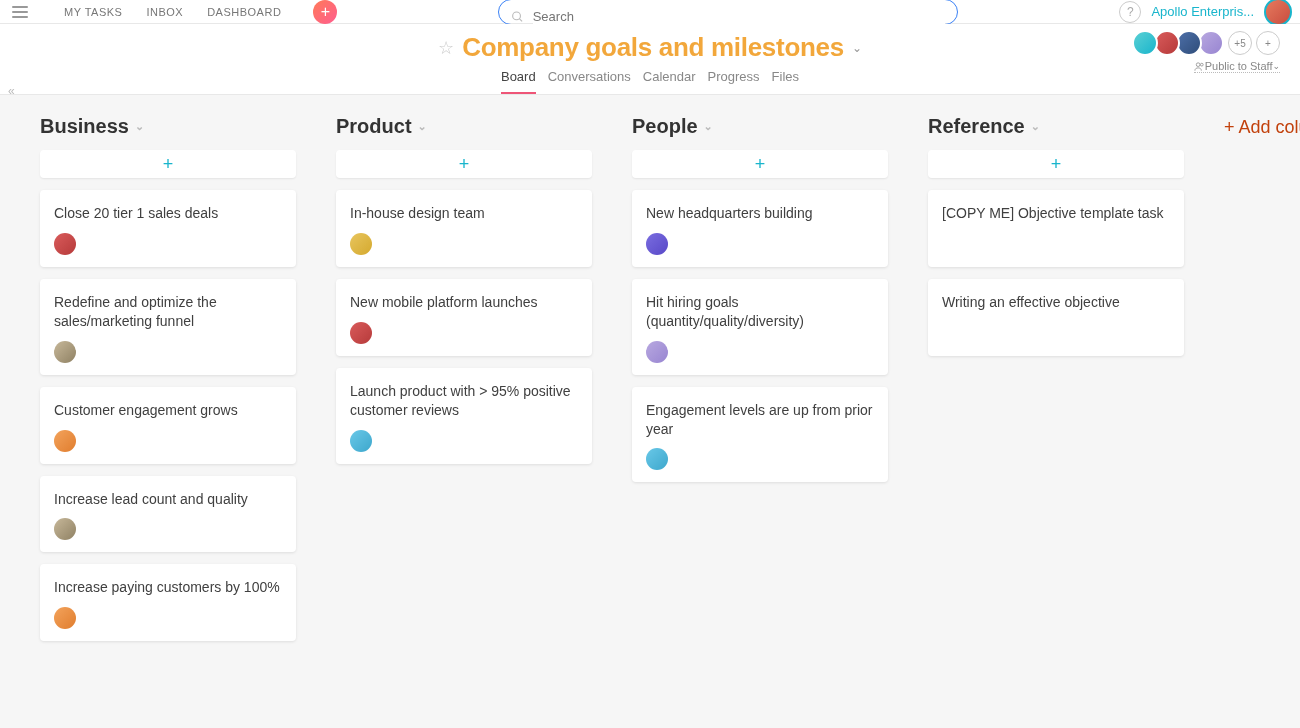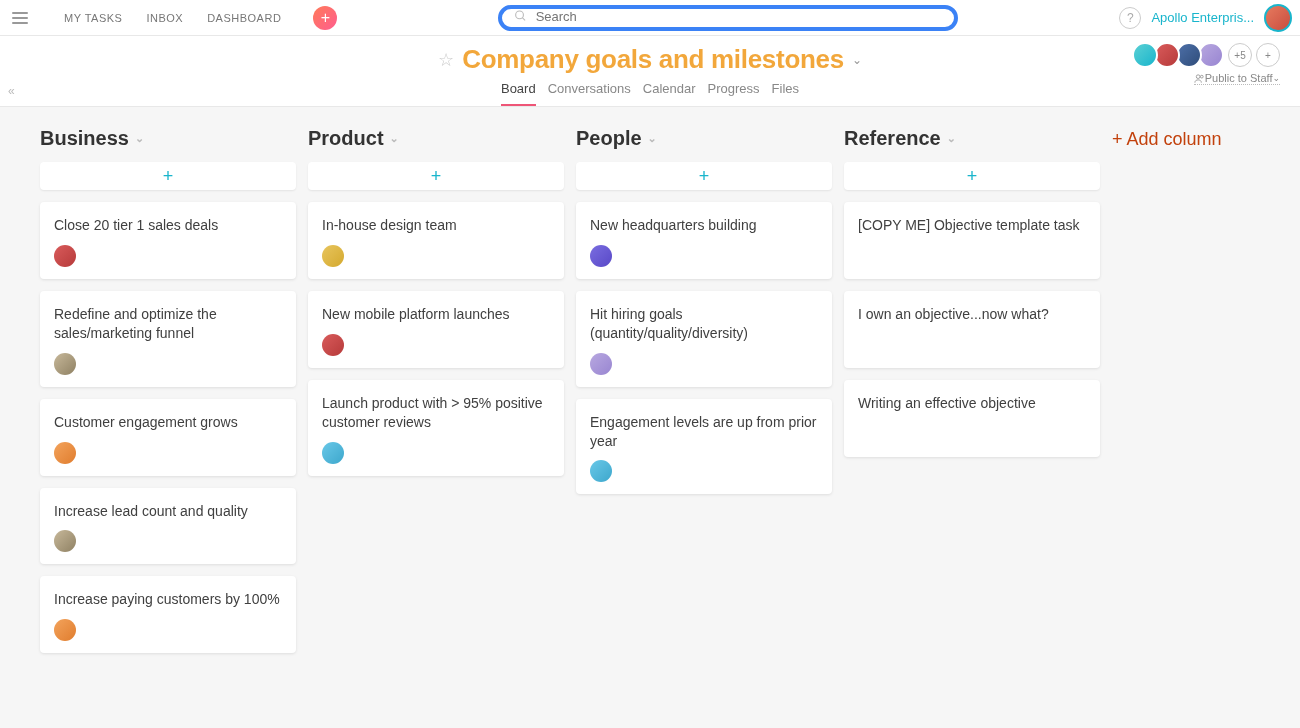--- a/index.html
+++ b/index.html
@@ -1,26 +1,26 @@
 <!DOCTYPE html>
 <html><head>
 <meta charset="utf-8">
 <style>
   * { box-sizing: border-box; margin: 0; padding: 0; font-family: -apple-system, BlinkMacSystemFont, "Segoe UI", Helvetica, Arial, sans-serif; }
   body { background: #f6f6f6; color: #333; font-size: 14px; overflow-x: hidden; }
   
   
-  .topbar { height: 36px; background: #fff; border-bottom: 1px solid #e8e8e8; display: flex; align-items: center; padding: 0 8px; }
+  .topbar { height: 24px; background: #fff; border-bottom: 1px solid #e8e8e8; display: flex; align-items: center; padding: 0 8px; }
   .hamburger { width: 24px; height: 24px; display: flex; flex-direction: column; justify-content: center; gap: 3px; padding: 0 4px; cursor: pointer; }
   .hamburger span { height: 2px; background: #999; border-radius: 1px; }
   .nav-links { display: flex; gap: 24px; margin-left: 32px; }
   .nav-link { font-size: 11px; letter-spacing: 0.5px; color: #777; cursor: pointer; }
   .new-btn { width: 24px; height: 24px; border-radius: 50%; background: linear-gradient(135deg,#ff7a59,#ff5d8f); display:flex; align-items:center; justify-content:center; color:#fff; font-size:16px; margin-left:32px; cursor:pointer; }
   .search-wrap { flex:1; display:flex; justify-content:center; }
-  .search { width:460px; height:26px; border:4px solid #3b82f6; border-radius:14px; display:flex; align-items:flex-start; padding:0 12px; color:#aaa; }
+  .search { width:460px; height:26px; border:1px solid #3b82f6; border-radius:14px; display:flex; align-items:flex-end; padding:0 12px; color:#aaa; }
   .search input { border:none; outline:none; font-size:13px; margin-left:8px; width:100%; color:#555; }
   .top-right { display:flex; align-items:center; gap:10px; margin-left:auto; }
   .help-circle { width:22px; height:22px; border-radius:50%; border:1px solid #ccc; display:flex; align-items:center; justify-content:center; color:#aaa; font-size:12px; cursor:pointer; }
   .org-name { color:#19b5cc; font-size:13px; cursor:pointer; }
   .avatar { width:26px; height:26px; border-radius:50%; display:inline-block; }
   .avatar.me { width:28px; height:28px; border:2px solid #19b5cc; background:linear-gradient(135deg,#e67a5e,#c94d3f); }
 
   
   .header { background:#fff; border-bottom:1px solid #e8e8e8; padding-top:8px; position:relative; }
   .title-row { display:flex; justify-content:center; align-items:center; gap:8px; }
@@ -32,21 +32,21 @@
   .tab.active { color:#444; border-bottom:2px solid #ee5577; }
   .members { position:absolute; right:20px; top:6px; display:flex; align-items:center; }
   .members .avatar { width:26px; height:26px; margin-left:-4px; border:2px solid #fff; }
   .mini-circle { width:24px; height:24px; border-radius:50%; border:1px solid #ccc; display:flex; align-items:center; justify-content:center; font-size:10px; color:#888; margin-left:4px; background:#fff; cursor:pointer; }
   .privacy { position:absolute; right:20px; top:36px; font-size:11px; color:#888; display:flex; align-items:center; border-bottom:1px dotted #bbb; cursor:pointer; }
   
   
   .collapse-arrow { position:absolute; left:8px; top:84px; color:#bbb; font-size:12px; cursor:pointer; z-index:5; }
 
   
-  .board { padding:20px 10px 20px 40px; display:flex; gap:12px; align-items:flex-start; overflow-x:auto; }
+  .board { padding:20px 10px 20px 40px; display:flex; gap:40px; align-items:flex-start; overflow-x:auto; }
   .column { width:256px; flex:0 0 256px; }
   .col-header { display:flex; align-items:center; gap:6px; font-size:20px; font-weight:600; color:#333; margin-bottom:12px; cursor:pointer; }
   .col-caret { font-size:11px; color:#bbb; }
   .add-card-btn { height:28px; background:#fff; border-radius:4px; display:flex; align-items:center; justify-content:center; color:#19b5cc; font-size:18px; font-weight:400; cursor:pointer; margin-bottom:12px; box-shadow:0 1px 2px rgba(0,0,0,0.08); }
   .card { background:#fff; border-radius:4px; padding:14px 14px 12px 14px; margin-bottom:12px; box-shadow:0 1px 3px rgba(0,0,0,0.1); cursor:pointer; }
   .card-title { font-size:14px; color:#404040; line-height:1.35; }
   .card-footer { margin-top:10px; display:flex; align-items:center; }
   .card .avatar { width:22px; height:22px; }
   .add-column { color:#c2410c; font-size:18px; font-weight:400; cursor:pointer; padding-top:2px; white-space:nowrap; }
   
@@ -230,22 +230,18 @@
         <span class="col-caret">⌄</span>
       </div>
       <div class="add-card-btn">
         <span>+</span>
       </div>
       <div class="card">
         <div class="card-title">[COPY ME] Objective template task</div>
         <div class="card-footer" style="height: 22px;"></div>
       </div>
       <div class="card">
-        <div class="card-title">I own an objective...now what?</div>
-        <div class="card-footer" style="height: 22px;"></div>
-      </div>
-      <div class="card">
         <div class="card-title">Writing an effective objective</div>
         <div class="card-footer" style="height: 22px;"></div>
       </div>
     </div>
     <div class="add-column">+ Add column</div>
   </div>
 
 </body></html>

